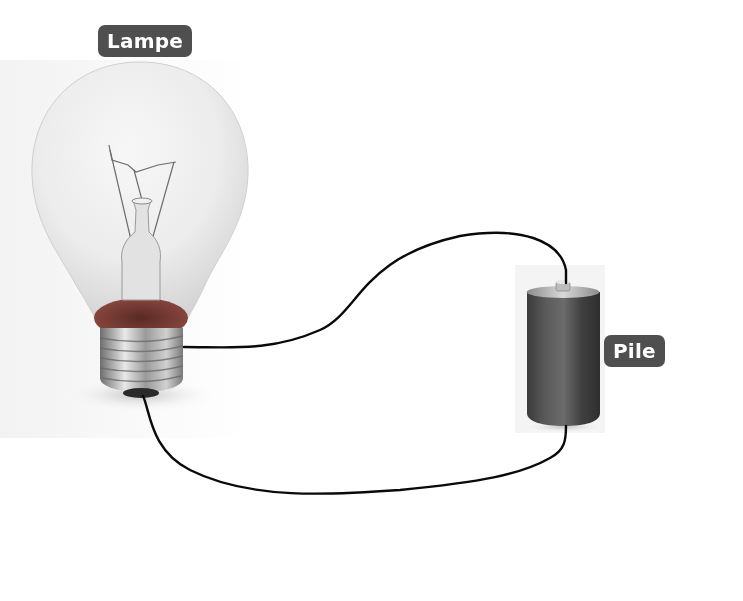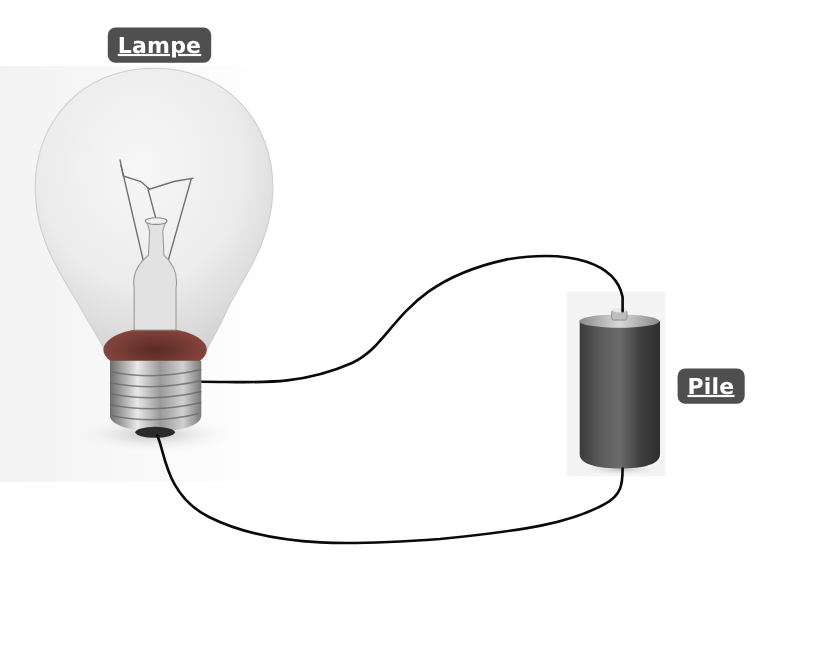--- a/index.html
+++ b/index.html
@@ -11,24 +11,23 @@
       color: #ffffff;
       font-family: "DejaVu Sans", sans-serif;
       font-weight: bold;
       font-size: 20px;
       line-height: 32px;
       height: 32px;
       padding: 0 9px;
       border-radius: 7px;
       white-space: nowrap;
       letter-spacing: 0.2px;
-      text-decoration: underline;
     }
     #label-lampe { left: 98px; top: 25px; }
-    #label-pile { left: 604px; top: 335px; margin-left: 12px; }
+    #label-pile { left: 604px; top: 335px; }
     #label-fil { left: 233px; top: 502px; }
     svg { position: absolute; left: 0; top: 0; }
   </style>
 </head>
 <body>
 
 <div class="stage">
 
   <svg width="743" height="601" viewBox="0 0 743 601">
     <defs>

